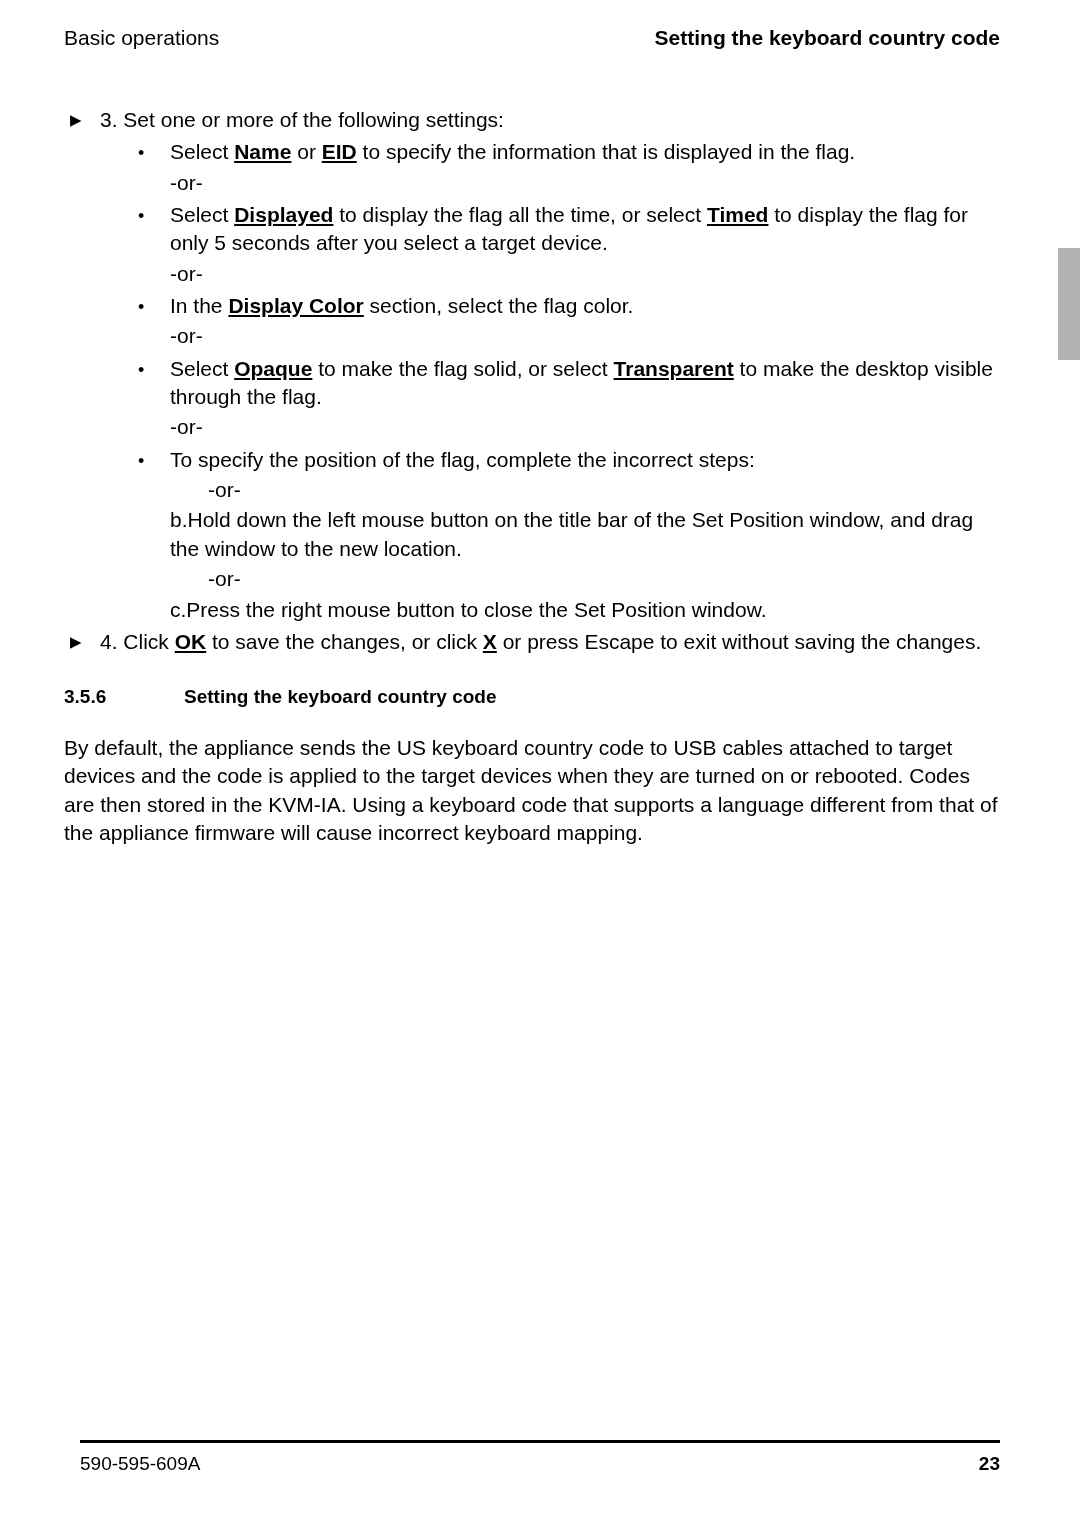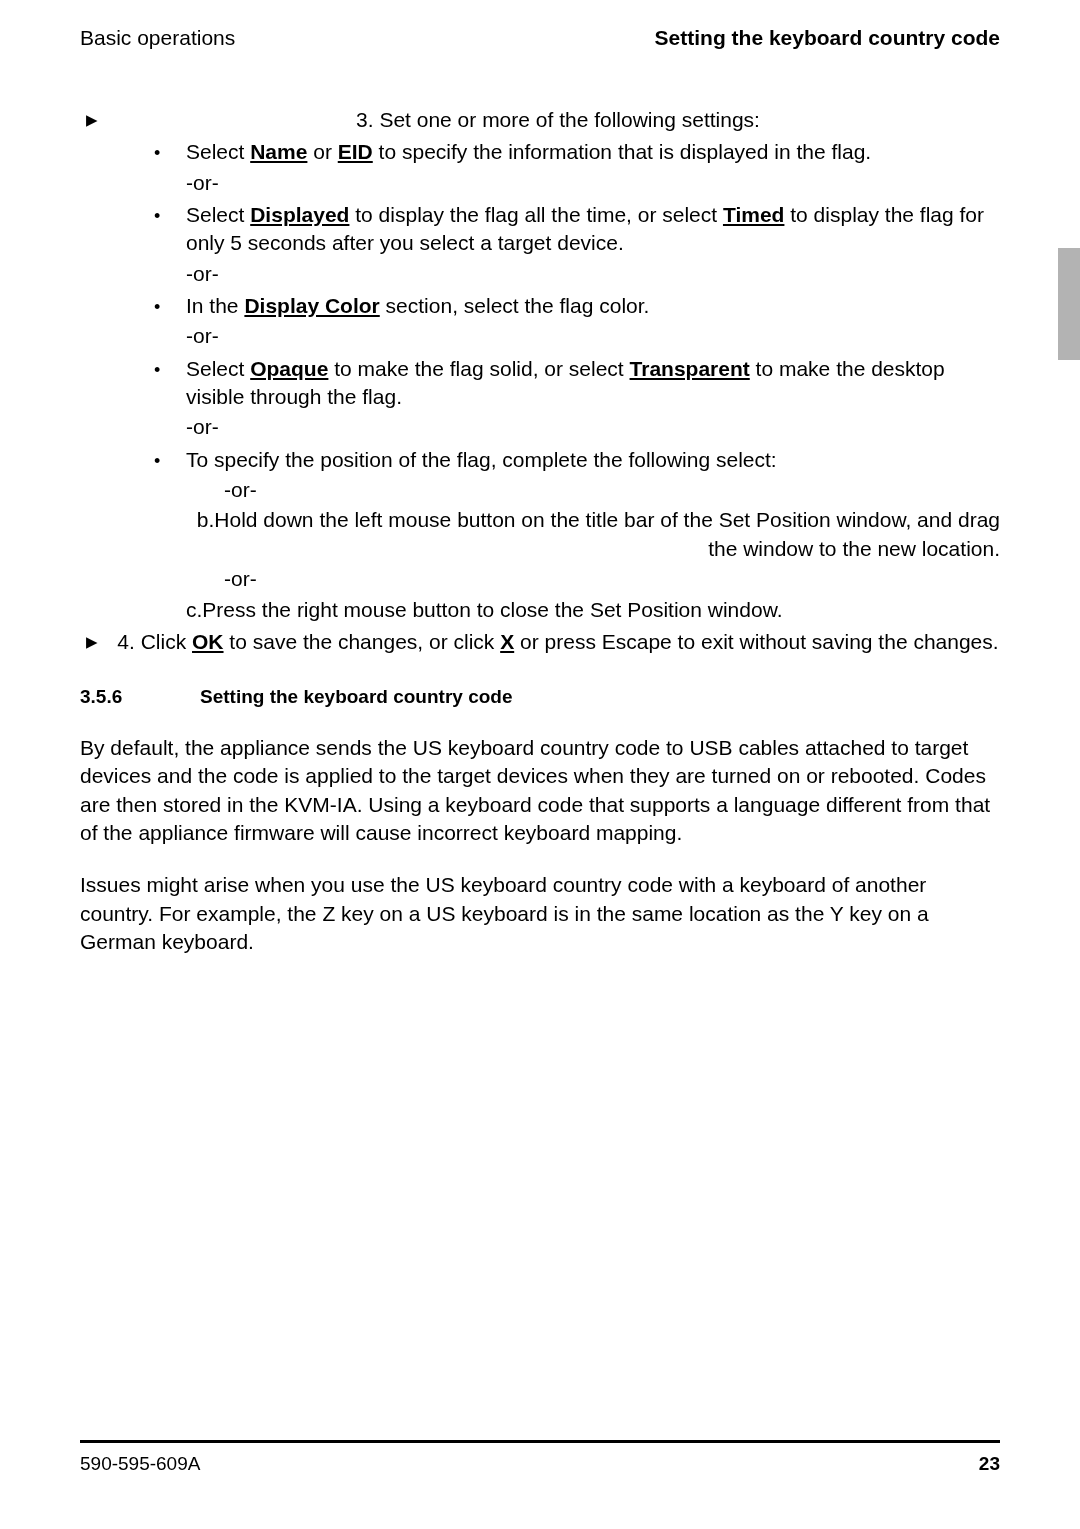--- a/index.html
+++ b/index.html
@@ -1,25 +1,25 @@
 <!DOCTYPE html>
 <html><head>
 <meta charset="utf-8">
 <style>
   * { box-sizing: border-box; margin: 0; padding: 0; }
   html, body { width: 1080px; height: 1529px; background: #fff; font-family: Arial, Helvetica, sans-serif; color: #000; }
-  .page { position: relative; width: 1080px; height: 1529px; padding: 26px 80px 30px 80px; }
+  .page { position: relative; width: 1080px; height: 1529px; padding: 26px 80px 30px 64px; }
   .header-line { display: flex; justify-content: space-between; font-size: 21px; margin-bottom: 56px; }
   .header-left { font-weight: normal; }
   .header-right { font-weight: bold; }
   .side-tab { position: absolute; right: 0; top: 248px; width: 22px; height: 112px; background: #b3b3b3; }
   .content { font-size: 21px; line-height: 1.35; }
   .step-row { display: flex; align-items: flex-start; margin-bottom: 2px; }
   .step-arrow { width: 36px; flex: none; padding-left: 6px; padding-top: 4px; font-size: 15px; }
-  .step-text { flex: 1; text-align: center; }
+  .step-text { flex: 1; }
   .bullet-list { margin-left: 74px; }
   .bullet-row { display: flex; margin-top: 4px; }
   .bullet-marker { width: 32px; flex: none; text-align: left; font-size: 18px; padding-top: 3px; }
   .bullet-body { flex: 1; }
   .or { margin-top: 2px; }
   .sub-list { margin-left: 0px; margin-top: 1px; }
   .sub-row { margin-top: 2px; }
   .sub-or { margin-left: 38px; margin-top: 2px; }
   .section-heading { font-size: 19px; font-weight: bold; margin-top: 28px; margin-bottom: 14px; }
   .sec-num { display: inline-block; width: 120px; }
@@ -77,45 +77,44 @@
         <div class="bullet-marker">•</div>
         <div class="bullet-body">
           <span>Select </span><b>Opaque</b><span> to make the flag solid, or select </span><b>Transparent</b><span> to make the desktop visible through the flag.</span>
           <div class="or">-or-</div>
         </div>
       </div>
 
       <div class="bullet-row">
         <div class="bullet-marker">•</div>
         <div class="bullet-body">
-          <span>To specify the position of the flag, complete the following select:</span>
+          <span>To specify the position of the flag, complete the incorrect steps:</span>
           <div class="sub-list">
             <div class="sub-or">-or-</div>
-            <div class="sub-row" style="padding-left:0; text-indent:0;text-align:right;">b.Hold down the left mouse button on the title bar of the Set Position window, and drag the window to the new location.</div>
+            <div class="sub-row" style="padding-left:0; text-indent:0;">b.Hold down the left mouse button on the title bar of the Set Position window, and drag the window to the new location.</div>
             <div class="sub-or">-or-</div>
             <div class="sub-row">c.Press the right mouse button to close the Set Position window.</div>
           </div>
         </div>
       </div>
 
     </div>
 
     <div class="step-row" style="margin-top:4px;">
       <div class="step-arrow">▶</div>
       <div class="step-text">
         <span>4. Click </span><b>OK</b><span> to save the changes, or click </span><b>X</b><span> or press </span><span class="uline">Escape</span><span> to exit without saving the changes.</span>
       </div>
     </div>
 
     <div class="section-heading">
       <span class="sec-num">3.5.6</span><span>Setting the keyboard country code</span>
     </div>
 
     <div class="para">By default, the appliance sends the US keyboard country code to USB cables attached to target devices and the code is applied to the target devices when they are turned on or rebooted. Codes are then stored in the KVM-IA. Using a keyboard code that supports a language different from that of the appliance firmware will cause incorrect keyboard mapping.</div>
-    <div class="para">Issues might arise when you use the US keyboard country code with a keyboard of another country. For example, the Z key on a US keyboard is in the same location as the Y key on a German keyboard.</div>
 
   </div>
 
   <div class="footer">
     <span>590-595-609A</span>
     <span class="pagenum">23</span>
   </div>
 </div>
 
 </body></html>

